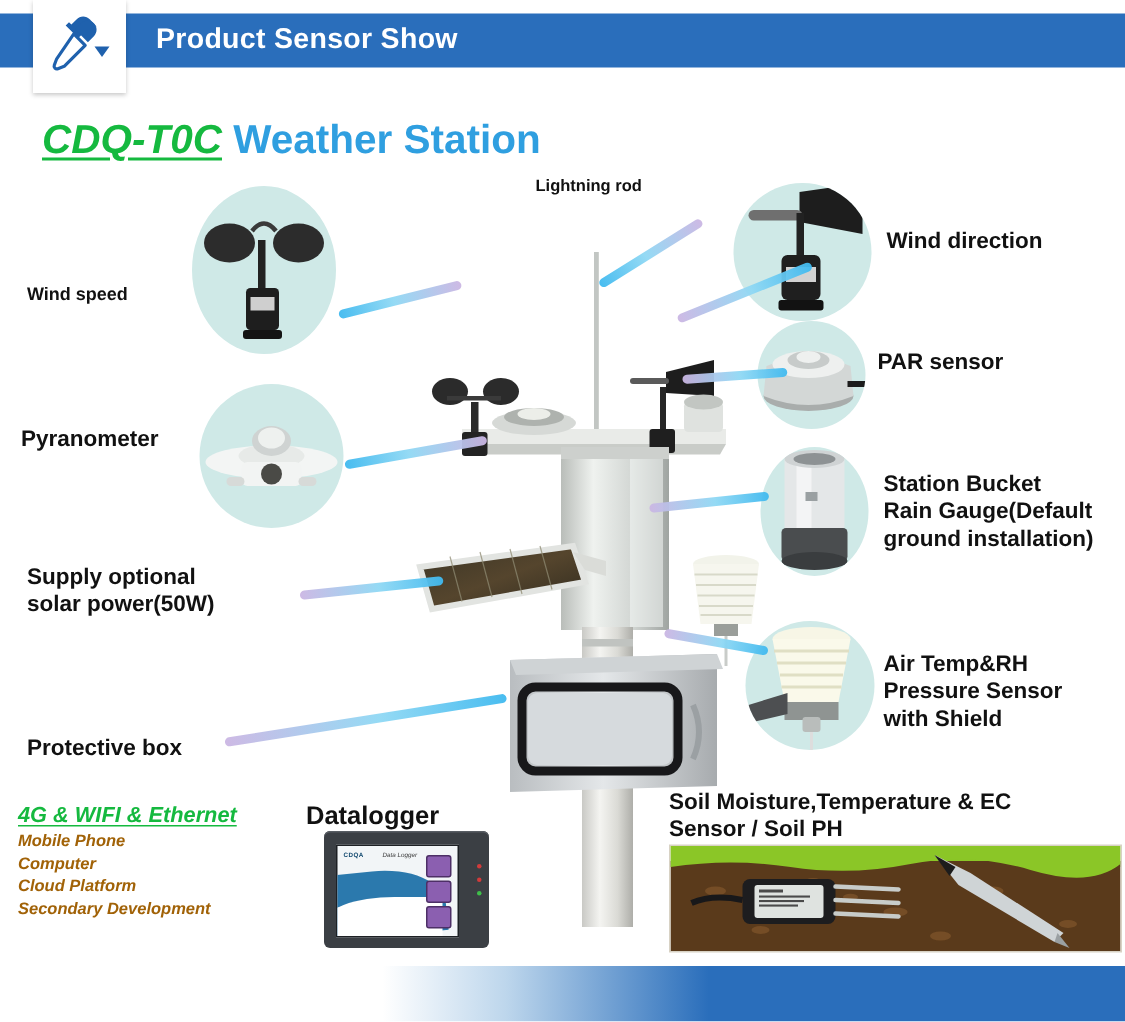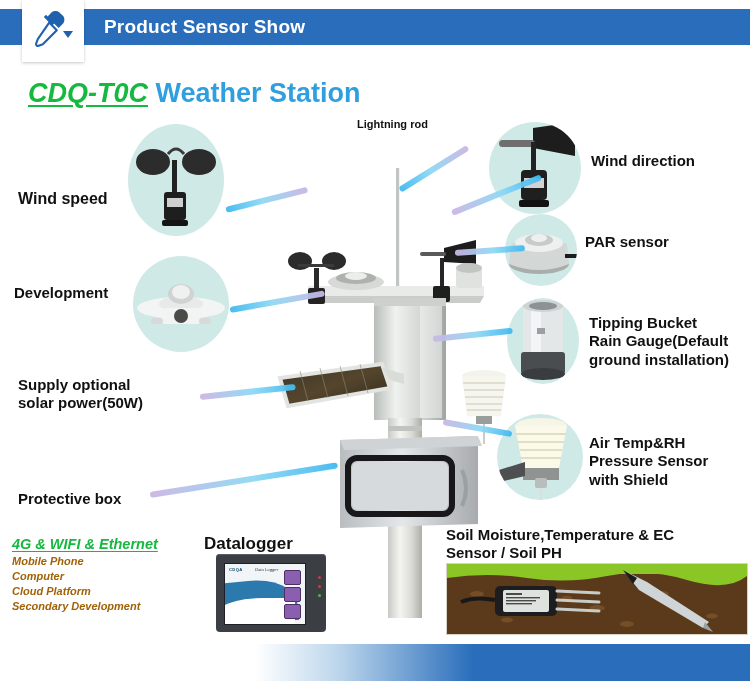--- a/index.html
+++ b/index.html
@@ -260,25 +260,25 @@
 <div class="ptr rev" style="left:455px;top:250px;width:70px;transform:rotate(-4deg);"></div>
 <div class="ptr rev" style="left:433px;top:336px;width:80px;transform:rotate(-6deg);"></div>
 <div class="ptr rev" style="left:443px;top:419px;width:70px;transform:rotate(10deg);"></div>
 
 <div class="lbl" style="left:357px;top:118px;font-size:11px;">Lightning rod</div>
 
 <div class="lbl" style="left:591px;top:152px;font-size:15px;">Wind direction</div>
 
 <div class="lbl" style="left:585px;top:233px;font-size:15px;">PAR sensor</div>
 
-<div class="lbl" style="left:18px;top:189px;font-size:16px;text-align:center;">Wind speed</div>
-
-<div class="lbl" style="left:14px;top:284px;font-size:15px;">Development</div>
-
-<div class="lbl" style="left:589px;top:314px;font-size:15px;">Tipping Bucket
+<div class="lbl" style="left:18px;top:189px;font-size:12px;text-align:center;">Wind speed</div>
+
+<div class="lbl" style="left:14px;top:284px;font-size:15px;">Pyranometer</div>
+
+<div class="lbl" style="left:589px;top:314px;font-size:15px;">Station Bucket
 Rain Gauge(Default
 ground installation)</div>
 
 <div class="lbl" style="left:18px;top:376px;font-size:15px;">Supply optional
 solar power(50W)</div>
 
 <div class="lbl" style="left:589px;top:434px;font-size:15px;">Air Temp&amp;RH
 Pressure Sensor
 with Shield</div>
 

